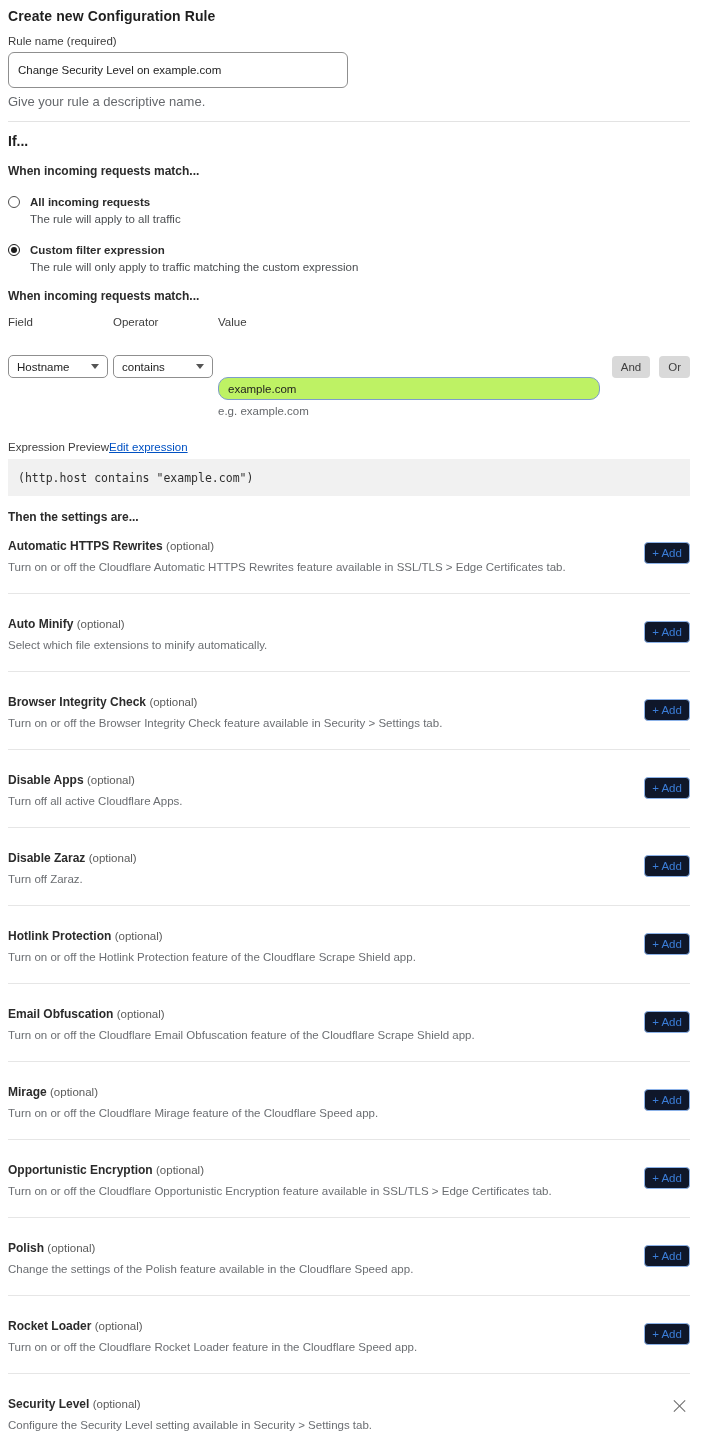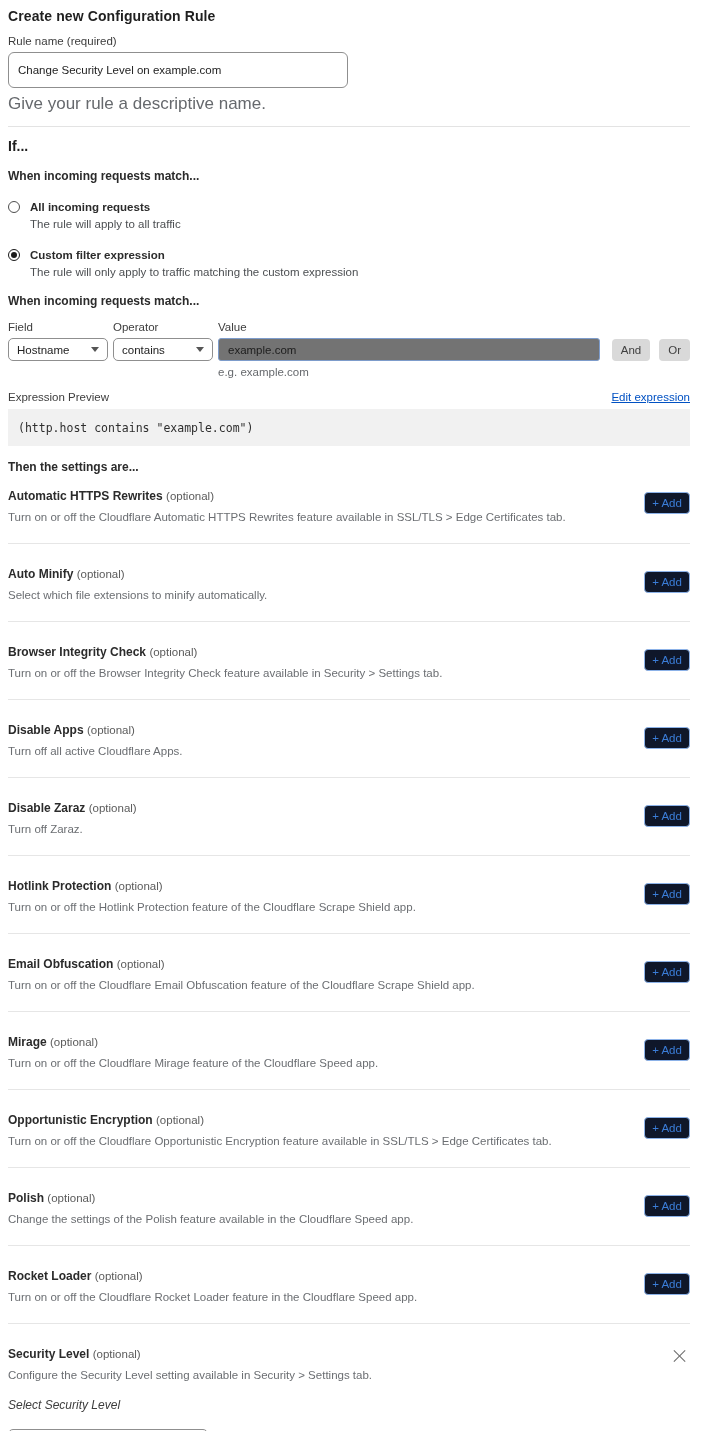--- a/index.html
+++ b/index.html
@@ -13,21 +13,21 @@
 
   h1.page-title { font-size: 14px; font-weight: bold; color: #1f1f1f; letter-spacing: .1px; }
 
   .field-label { font-size: 11.5px; color: #3d3d3d; margin-top: 11px; }
   .rule-name-input {
     margin-top: 5px; width: 340px; height: 36px;
     border: 1px solid #8f8f8f; border-radius: 6px;
     padding: 0 9px; font-family: "Liberation Sans", sans-serif;
     font-size: 11.5px; color: #222; background: #fff; display: block; outline: none;
   }
-  .helper { font-size: 17px; color: #66696d; margin-top: 6px; }
+  .helper { font-size: 13px; color: #66696d; margin-top: 6px; }
 
   hr.divider { border: none; border-top: 1px solid #e3e3e3; margin: 12px 0 0 0; }
 
   h2.if-heading { font-size: 14px; font-weight: bold; color: #1f1f1f; margin-top: 11px; }
   h3.sub-heading { font-size: 12px; font-weight: bold; color: #2b2b2b; margin-top: 15px; }
 
   .radio-option { display: flex; margin-top: 17px; cursor: pointer; }
   .radio {
     width: 12px; height: 12px; border: 1.5px solid #4e4e4e; border-radius: 50%;
     margin-top: 1px; flex: 0 0 12px; position: relative; background: #fff;
@@ -51,33 +51,33 @@
     height: 23px; border: 1px solid #8f8f8f; border-radius: 5px; background: #fff;
     display: flex; align-items: center; justify-content: space-between;
     padding: 0 8px; font-size: 11.5px; color: #222; cursor: pointer;
   }
   .select-field, .select-operator { width: 100px; margin-right: 5px; }
   .caret {
     width: 0; height: 0; border-left: 4px solid transparent;
     border-right: 4px solid transparent; border-top: 5px solid #555;
   }
   .value-input {
-    flex: 1; height: 23px; border: 1px solid #7d9ccb; border-radius: 3px;
-    background: #737373; padding: 0 9px; font-family: "Liberation Sans", sans-serif;
-    font-size: 11.5px; font-weight: 500; color: #1d1d1d; outline: none;
+    flex: 1; height: 23px; border: 1px solid #7d9ccb; border-radius: 10px;
+    background: #bef264; padding: 0 9px; font-family: "Liberation Sans", sans-serif;
+    font-size: 11.5px; font-weight: 500; color: #1d1d1d; outline: none; margin-top: 44px;
   }
   .andor-btn {
     height: 22px; padding: 0 9px; background: #d9d9d9; border: none; border-radius: 4px;
     font-family: "Liberation Sans", sans-serif; font-size: 11.5px; color: #3f3f3f; cursor: pointer;
   }
   .btn-and { margin-left: 12px; }
   .btn-or { margin-left: 9px; }
   .value-helper { font-size: 11.5px; color: #66696d; margin-top: 5px; margin-left: 210px; }
 
-  .expr-label-row { display: flex; justify-content: space-between; align-items: flex-end; margin-top: 13px; }
+  .expr-label-row { display: flex; align-items: flex-end; margin-top: 24px; }
   .expr-label { font-size: 11.5px; color: #3d3d3d; }
   .edit-link { font-size: 11.5px; color: #0051c3; text-decoration: underline; cursor: pointer; }
   .expr-preview {
     margin-top: 6px; height: 37px; background: #f1f1f1; display: flex; align-items: center;
     padding: 0 10px; font-family: "DejaVu Sans Mono", monospace; font-size: 11.5px; color: #2e2e2e;
   }
 
   h3.then-heading { font-size: 12px; font-weight: bold; color: #2b2b2b; margin-top: 14px; }
 
   .setting-row { position: relative; padding: 23px 0 19px 0; border-bottom: 1px solid #e6e6e6; }

